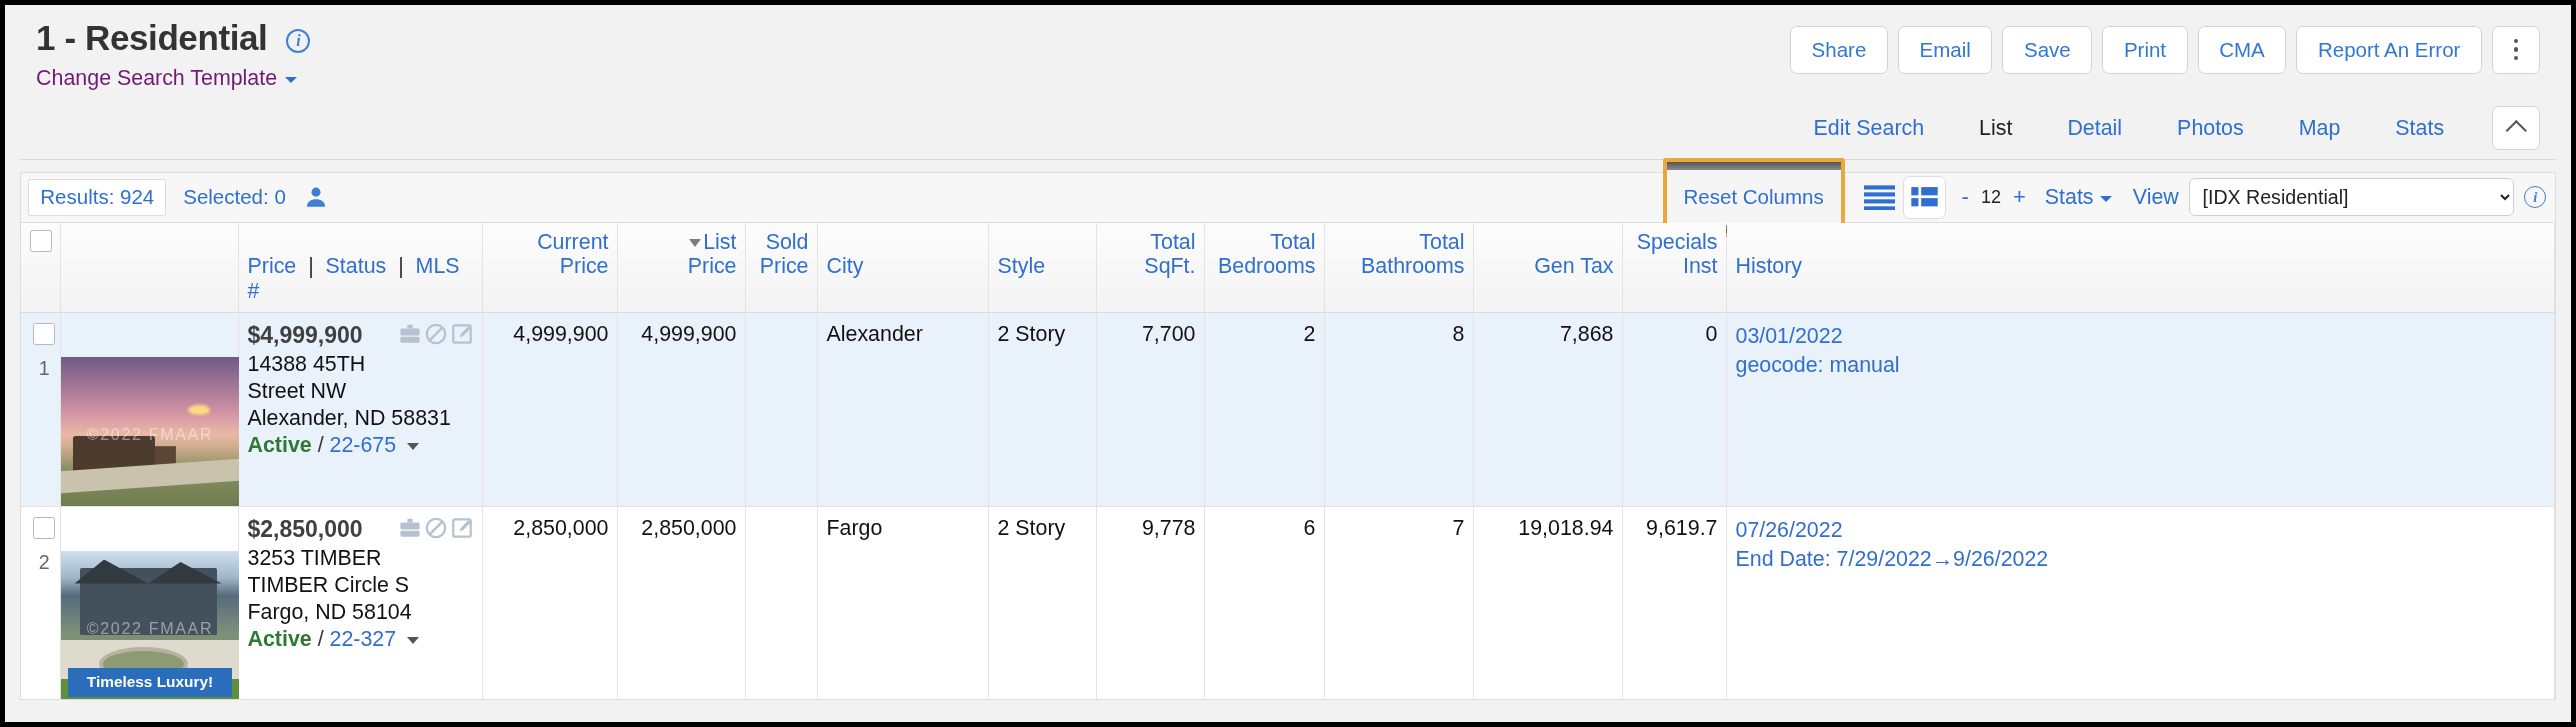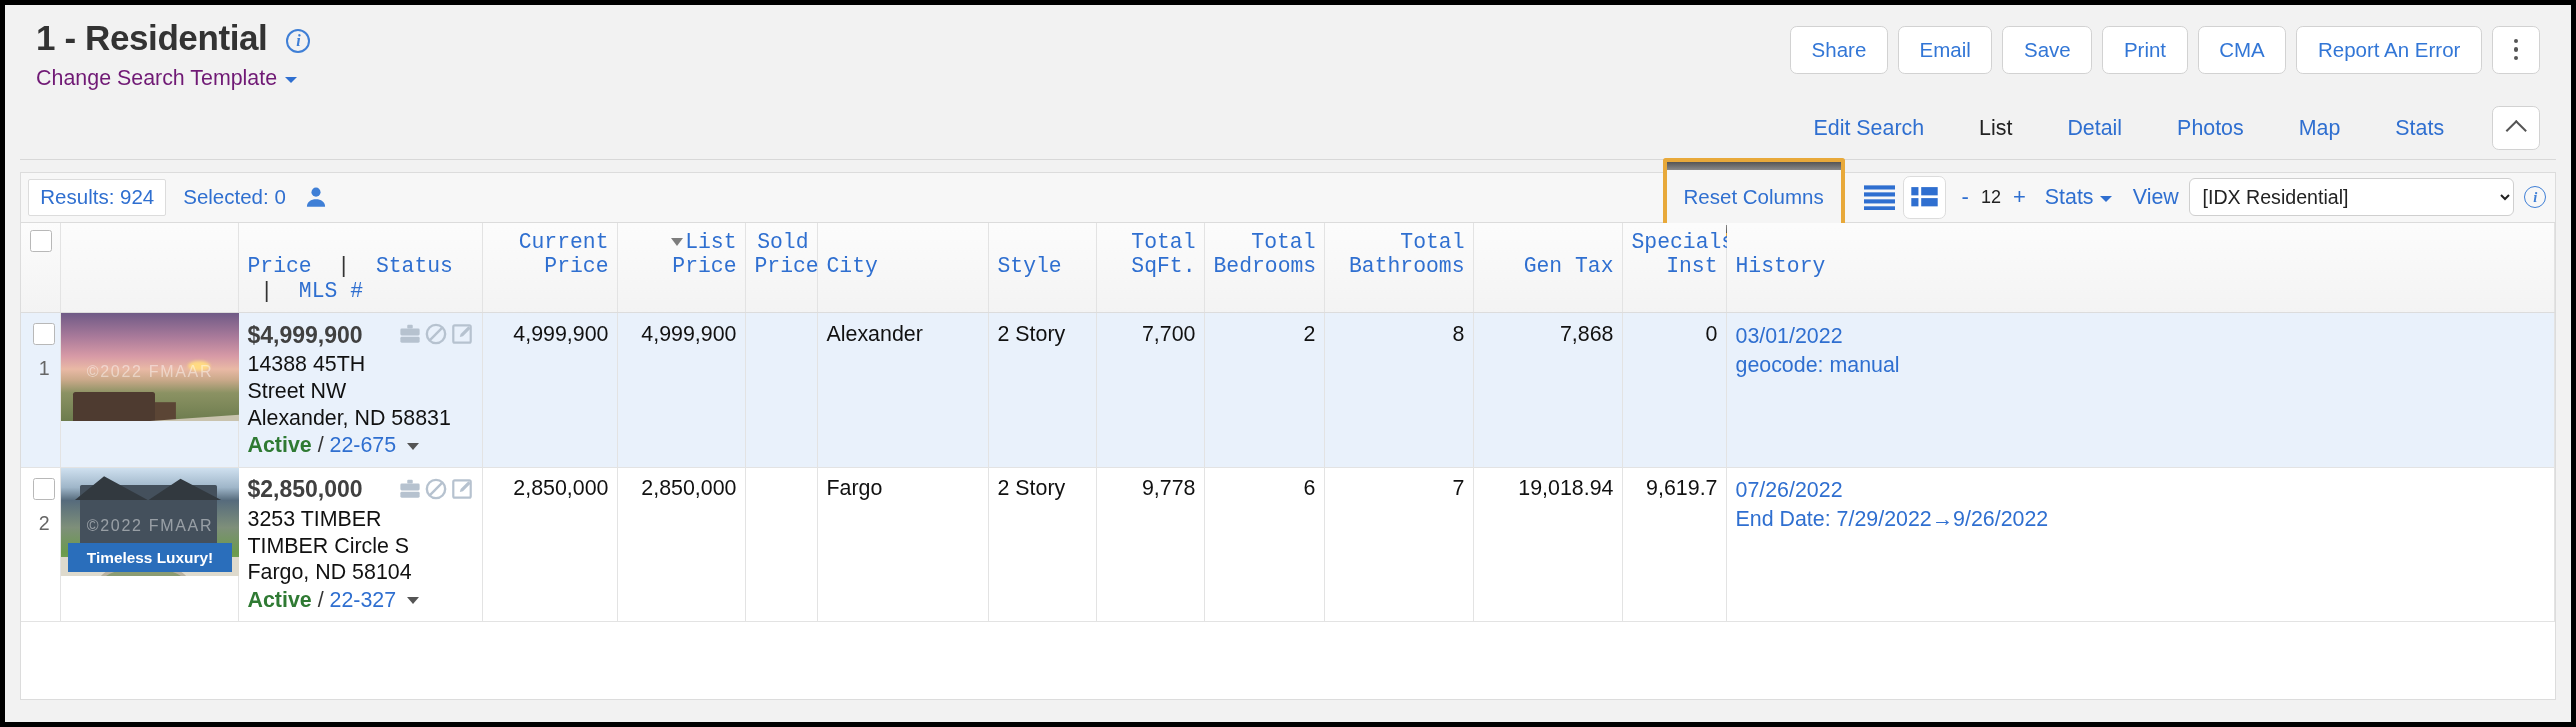--- a/index.html
+++ b/index.html
@@ -150,21 +150,21 @@
   table.grid th, table.grid td {
     border-right:0.9px solid #e3e3e3;
     vertical-align:top;
     font-size:21.4px;
   }
   thead th {
     background:linear-gradient(#fcfcfc,#f3f3f3);
     border-bottom:0.9px solid #dcdcdc;
     color:#2f6fd0; font-weight:normal;
     height:67px; padding:6.8px 8.5px 8.5px 8.5px;
-    text-align:right; position:relative;font-family:Liberation Mono, monospace;
+    text-align:right; position:relative;
   }
   th.l { text-align:left; }
   th .hdr { display:block; line-height:1.15; }
   .sort-tri {
     display:inline-block; width:0;height:0;
     border-left:6.8px solid transparent;border-right:6.8px solid transparent;
     border-top:8.5px solid #7d7d7d; margin-right:2.6px; vertical-align:1.7px;
   }
   .chk {
     width:22px;height:22px;border:1.3px solid #b8b8b8;border-radius:2.6px;background:#fff;
@@ -175,21 +175,21 @@
   tbody td { padding:8.5px 8.5px; border-bottom:0.9px solid #e3e3e3; color:#111; }
   td.num { text-align:right; }
   td.l { text-align:left; }
 
   .sel-cell { padding:0 !important; position:relative; width:39px; }
   .sel-inner { padding:10.2px 0 0 6.8px; display:flex; flex-direction:column; align-items:center; gap:12px; }
   .row-num { font-size:19.6px; color:#666; }
 
   .photo-cell { padding:0 !important; width:178px; }
   .photo {
-    position:relative; width:178px; height:108px; overflow:hidden;
+    position:relative; width:178px; height:149px; overflow:hidden;margin-top:44px;
   }
   .photo.p1 { background:linear-gradient(#6f5a86 0%, #a97a9a 22%, #d79aa6 40%, #e9b9a5 52%, #caa98a 62%, #8b9263 74%, #6d7c4e 100%); }
   .photo.p2 { background:linear-gradient(#cfe0ef 0%, #9fb6c9 18%, #566b7c 30%, #7e8f7a 55%, #6b9a4e 78%, #88b05e 100%); }
   .ph-house1 {
     position:absolute; left:12px; top:79px; width:82px; height:38px;
     background:#4e3b30; border-radius:2.6px;
     box-shadow: 26px 5.1px 0 -5.1px #5b4535;
   }
   .ph-road1 {
     position:absolute; left:0; top:108px; width:178px; height:22px;

